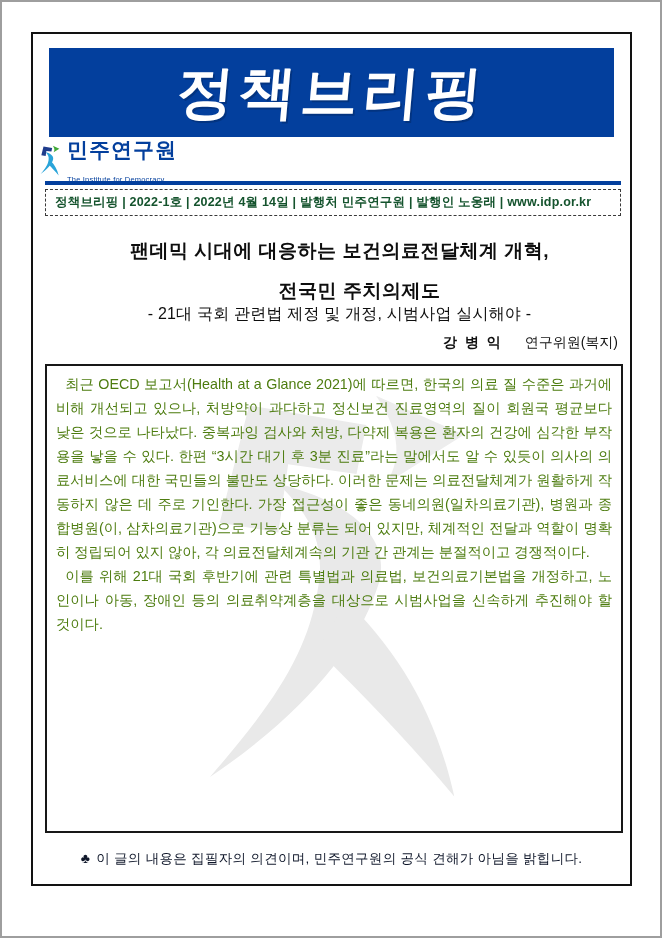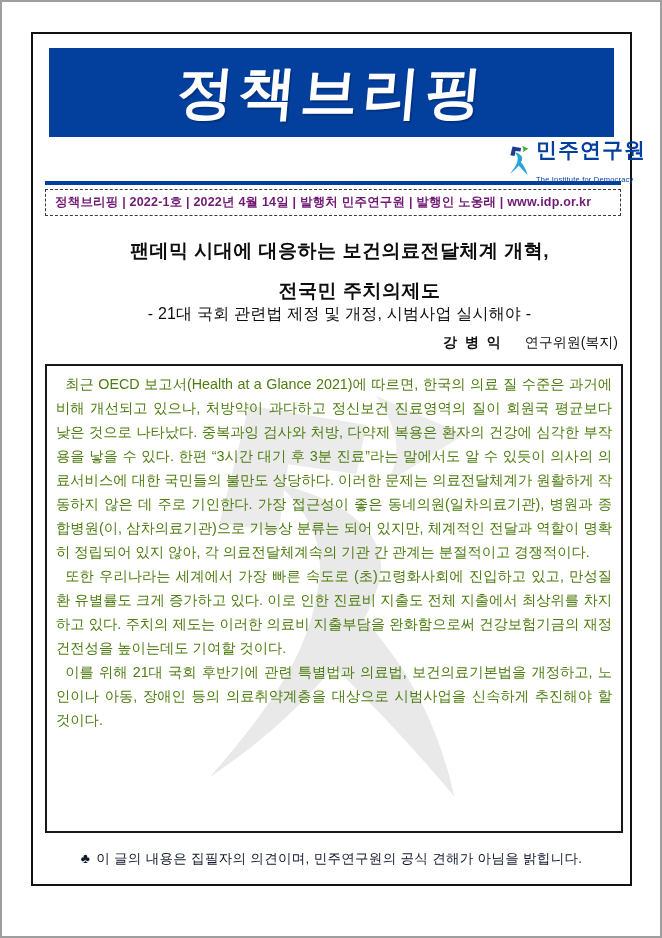--- a/index.html
+++ b/index.html
@@ -22,37 +22,37 @@
     display:flex; align-items:center; justify-content:center;
   }
   .banner-title {
     font-size:57px; font-weight:900; color:#ffffff; letter-spacing:5px;
     transform:skewX(-5deg); white-space:nowrap; line-height:1;
     text-shadow:2px 2px 0 rgba(0,0,0,0.18);
   }
 
   
   .logo-row {
-    position:absolute; left:16px; top:106px; width:100%; height:42px;
-    display:flex; align-items:center; justify-content:flex-end; gap:4px;
+    position:absolute; left:4px; top:106px; width:100%; height:42px;
+    display:flex; align-items:center; justify-content:flex-start; gap:4px;
   }
   .logo-mark svg { width:26px; height:36px; display:block; }
   .logo-texts { display:flex; flex-direction:column; align-items:flex-start; }
   .logo-name {
     font-size:21px; font-weight:800; color:var(--brand-blue,#033F9D);
     letter-spacing:1px; line-height:22px;
   }
   .logo-sub { font-size:7.5px; font-weight:400; color:var(--brand-blue,#033F9D); margin-top:14px; letter-spacing:0.2px; }
 
   
   .blue-rule { position:absolute; left:12px; top:147px; width:576px; height:4px; background:var(--brand-blue,#033F9D); }
   .info-bar {
     position:absolute; left:12px; top:155px; width:576px; height:27px;
     border:1px dashed #3a3a3a; display:flex; align-items:center; padding:0 9px;
-    font-size:12.5px; font-weight:700; color:#701a75; letter-spacing:0.2px; white-space:nowrap;
+    font-size:12.5px; font-weight:700; color:#14532d; letter-spacing:0.2px; white-space:nowrap;
   }
 
   
   .headline { position:absolute; left:8px; top:204px; width:100%; text-align:center; color:#0e0e0e; }
   .title1 { font-size:19px; font-weight:800; letter-spacing:0.5px; }
   .title2 { font-size:19px; font-weight:800; letter-spacing:0.5px; margin-top:14px;padding-left:40px; }
   .subtitle { font-size:16px; font-weight:400; letter-spacing:0.2px; }
   .author-line { position:absolute; right:12px; top:300px; font-size:14px; color:#111; white-space:nowrap; }
   .author-name { font-weight:800; letter-spacing:2px; }
   .author-role { font-weight:400; margin-left:18px; }
@@ -120,21 +120,20 @@
 
     <div class="body-box">
       <svg class="watermark" viewBox="0 0 36 44" xmlns="http://www.w3.org/2000/svg" preserveAspectRatio="xMidYMid meet">
         <path d="M9 2 L21 4 L20 9 L13 8 L12 15 L6 14 Z" fill="#ebebeb"></path>
         <path d="M12 10 C20 12 24 16 22 21 C20 27 14 34 5 40 C12 32 15 27 16 21 C17 16 15 13 12 10 Z" fill="#e9e9e9"></path>
         <path d="M19 22 C24 27 28 33 30 42 C25 36 20 31 16 27 Z" fill="#e9e9e9"></path>
         <path d="M22 1 L31 5 L23 10 C25 7 24 4 22 1 Z" fill="#ededed"></path>
       </svg>
       <div class="body-text">
           <p>최근 OECD 보고서(Health at a Glance 2021)에 따르면, 한국의 의료 질 수준은 과거에 비해 개선되고 있으나, 처방약이 과다하고 정신보건 진료영역의 질이 회원국 평균보다 낮은 것으로 나타났다. 중복과잉 검사와 처방, 다약제 복용은 환자의 건강에 심각한 부작용을 낳을 수 있다. 한편 “3시간 대기 후 3분 진료”라는 말에서도 알 수 있듯이 의사의 의료서비스에 대한 국민들의 불만도 상당하다. 이러한 문제는 의료전달체계가 원활하게 작동하지 않은 데 주로 기인한다. 가장 접근성이 좋은 동네의원(일차의료기관), 병원과 종합병원(이, 삼차의료기관)으로 기능상 분류는 되어 있지만, 체계적인 전달과 역할이 명확히 정립되어 있지 않아, 각 의료전달체계속의 기관 간 관계는 분절적이고 경쟁적이다.</p>
-          <p>또한 우리나라는 세계에서 가장 빠른 속도로 (초)고령화사회에 진입하고 있고, 만성질환 유별률도 크게 증가하고 있다. 이로 인한 진료비 지출도 전체 지출에서 최상위를 차지하고 있다. 주치의 제도는 이러한 의료비 지출부담을 완화함으로써 건강보험기금의 재정건전성을 높이는데도 기여할 것이다.</p>
           <p>이를 위해 21대 국회 후반기에 관련 특별법과 의료법, 보건의료기본법을 개정하고, 노인이나 아동, 장애인 등의 의료취약계층을 대상으로 시범사업을 신속하게 추진해야 할 것이다.</p>
         </div>
 
     </div>
 
     <div class="footer-note">
       <span class="club">♣</span><span>이 글의 내용은 집필자의 의견이며, 민주연구원의 공식 견해가 아님을 밝힙니다.</span>
     </div>
 
   </div>

